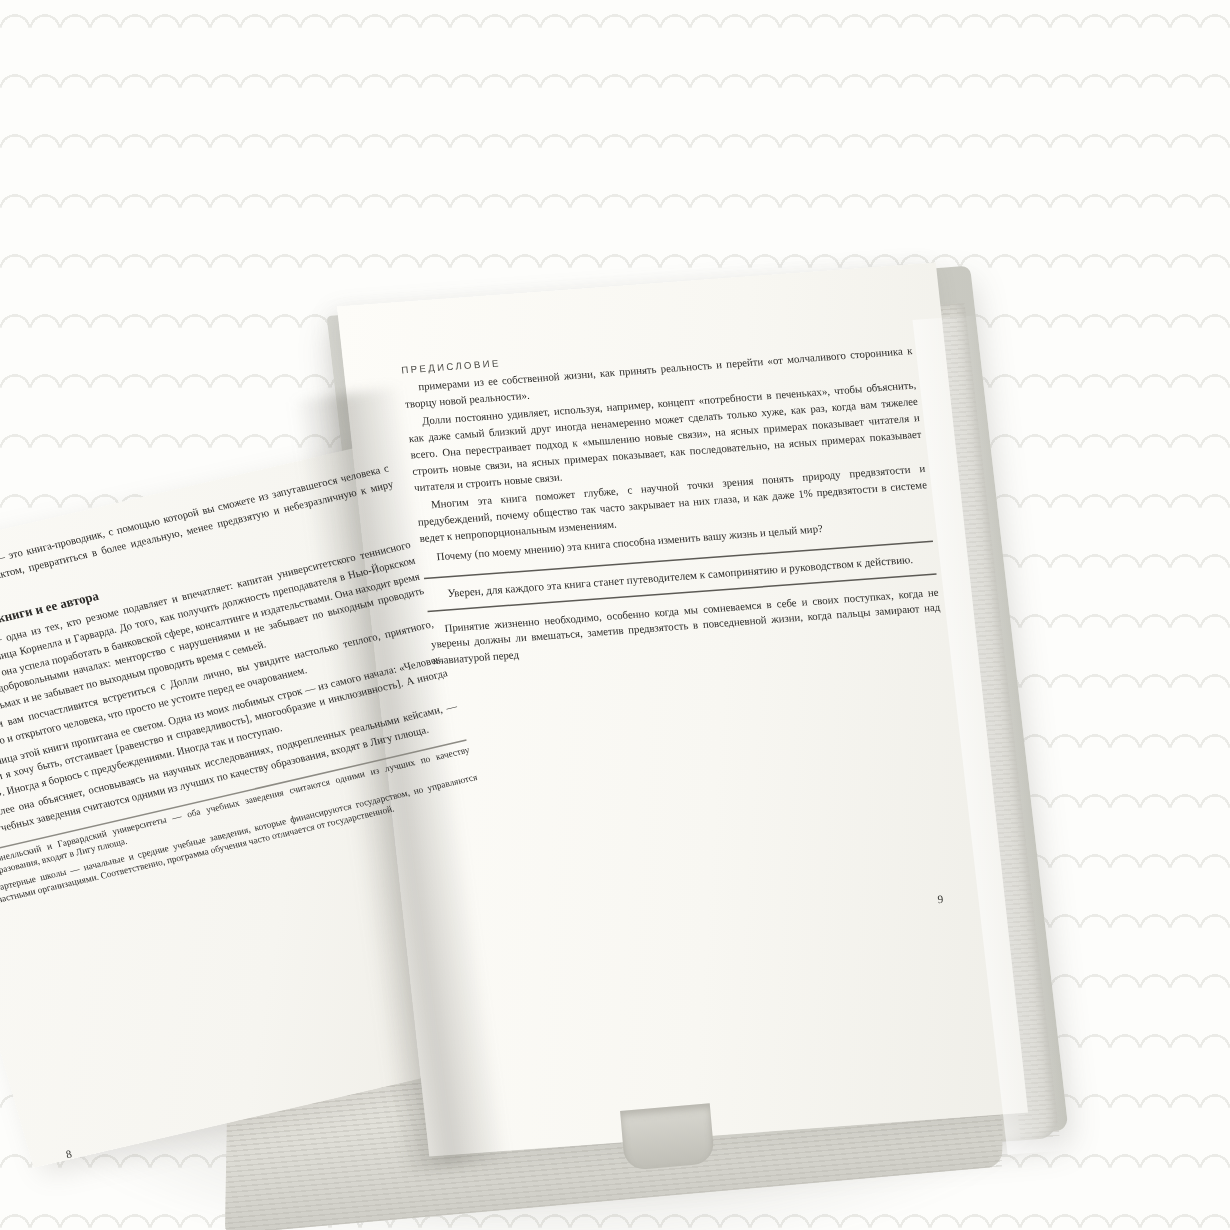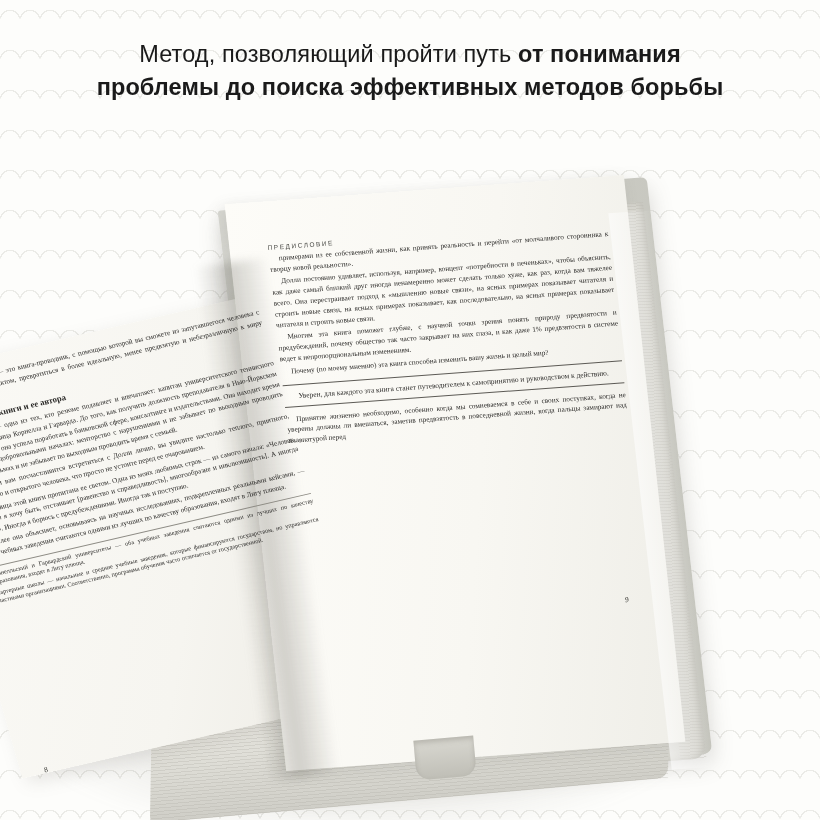--- a/index.html
+++ b/index.html
@@ -269,24 +269,20 @@
     transform: rotate(-6.5deg) skewY(2.4deg);
     pointer-events: none;
   }
 </style>
 </head>
 <body>
 
 <div class="page">
   <div class="wave-bg"></div>
 
-  <div class="headline">
-    <div class="line"><span class="reg">Метод, позволяющий пройти путь </span><span class="bold">от понимания</span></div>
-    <div class="line bold">проблемы до поиска эффективных методов борьбы</div>
-  </div>
 
   <div class="book-photo">
     <div class="book-shadow"></div>
     <div class="back-cover"></div>
     <div class="page-block-right"></div>
     <div class="stack-bottom"></div>
 
     <div class="page-left"></div>
     <div class="page-right"></div>
     <div class="gutter"></div>

